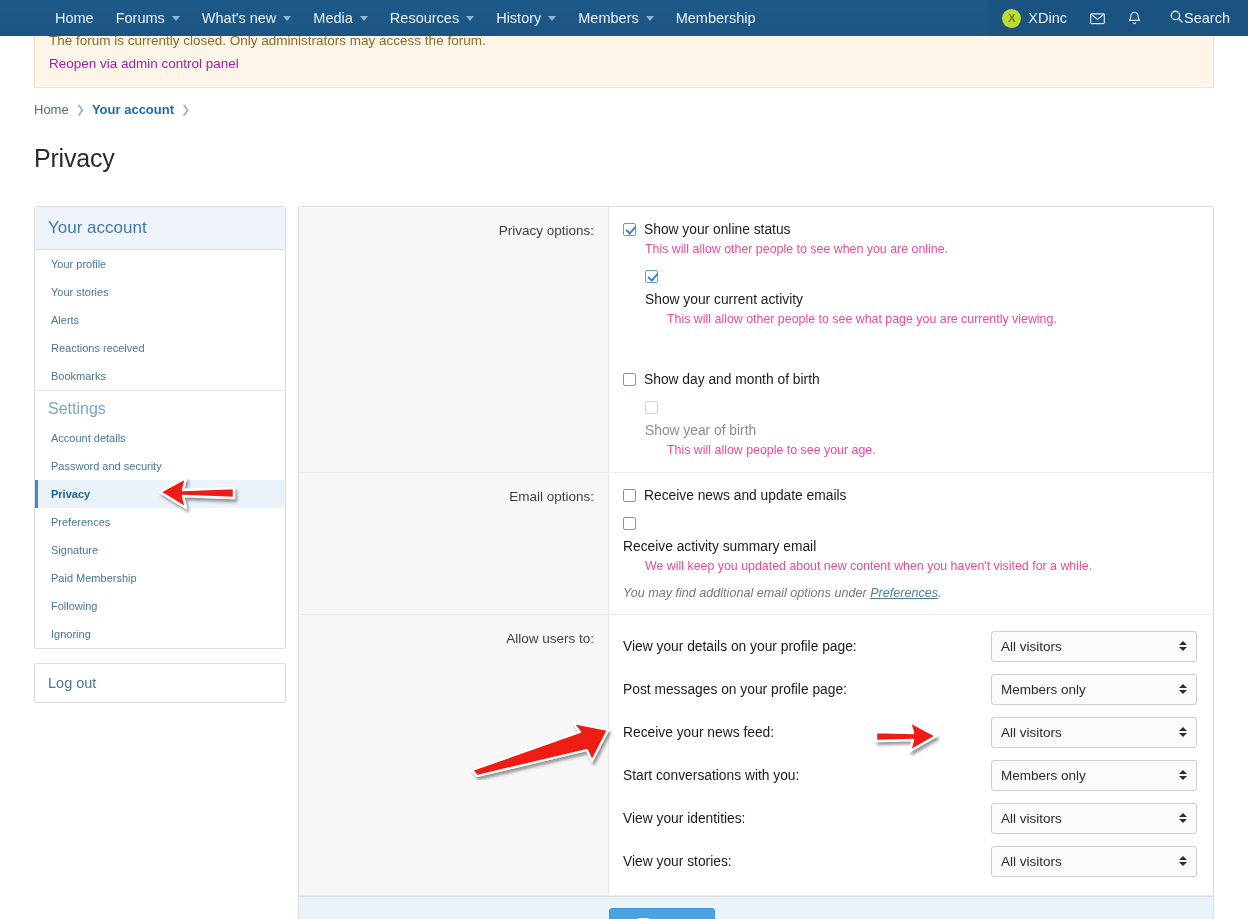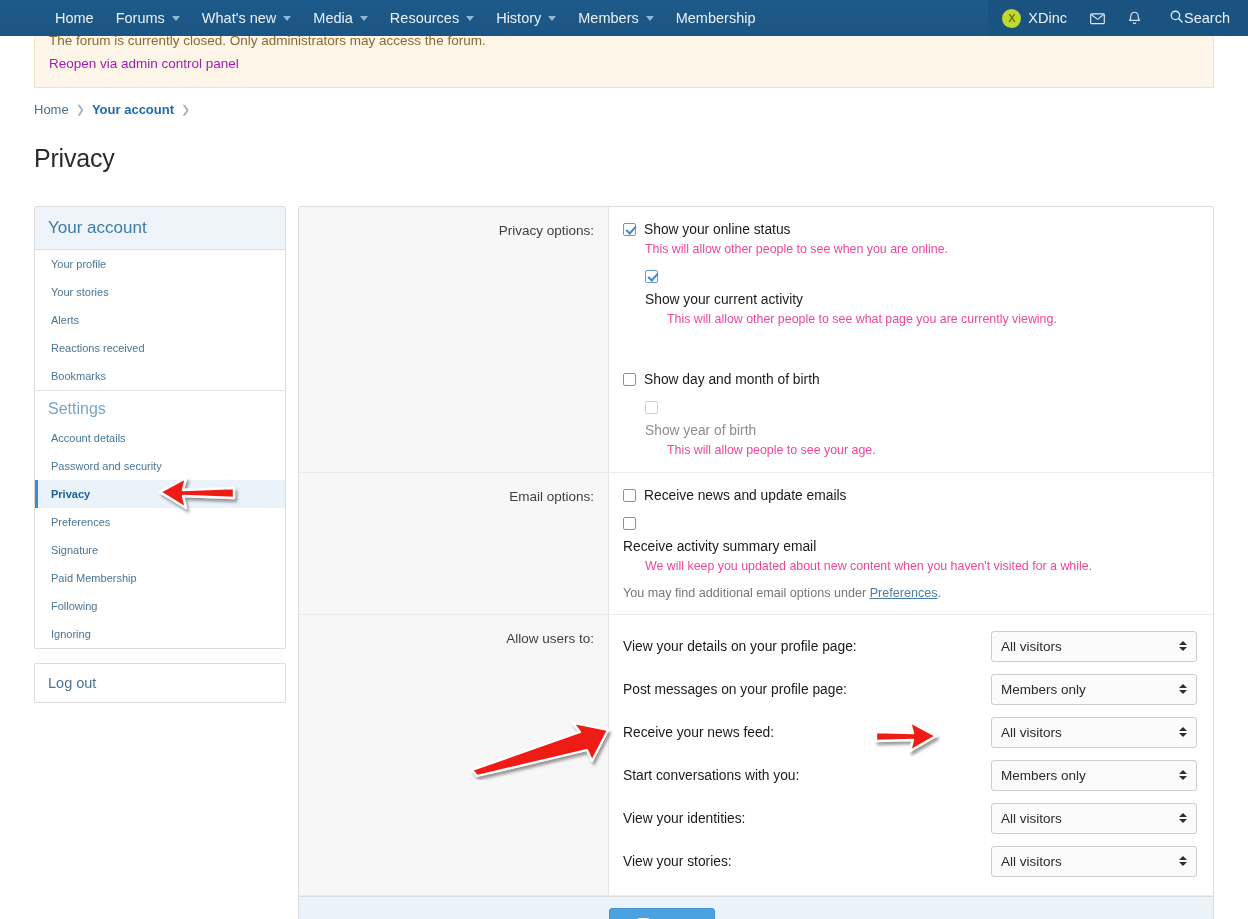--- a/index.html
+++ b/index.html
@@ -228,21 +228,21 @@
   .chk-label.dim { color: #8d8d8d; }
   .hint {
     font-size: 12.4px;
     color: #ec4899;
     margin-top: 3px;
     line-height: 16px;
   }
   .indent { margin-left: 22px; }
   .gap-lg { margin-top: 44px; }
   .gap-sm { margin-top: 11px; flex-direction: column; }
-  .note-line { font-size: 12.6px; color: #777; margin-top: 12px; }
+  .note-line { font-size: 12.6px; color: #777; margin-top: 12px; font-style: italic; }
   .note-line a { color: #4b7ea3; text-decoration: underline; cursor: pointer; }
 
   
   .perm-row {
     display: flex;
     align-items: center;
     padding: 6px 0;
   }
   .perm-label {
     flex: 1;

